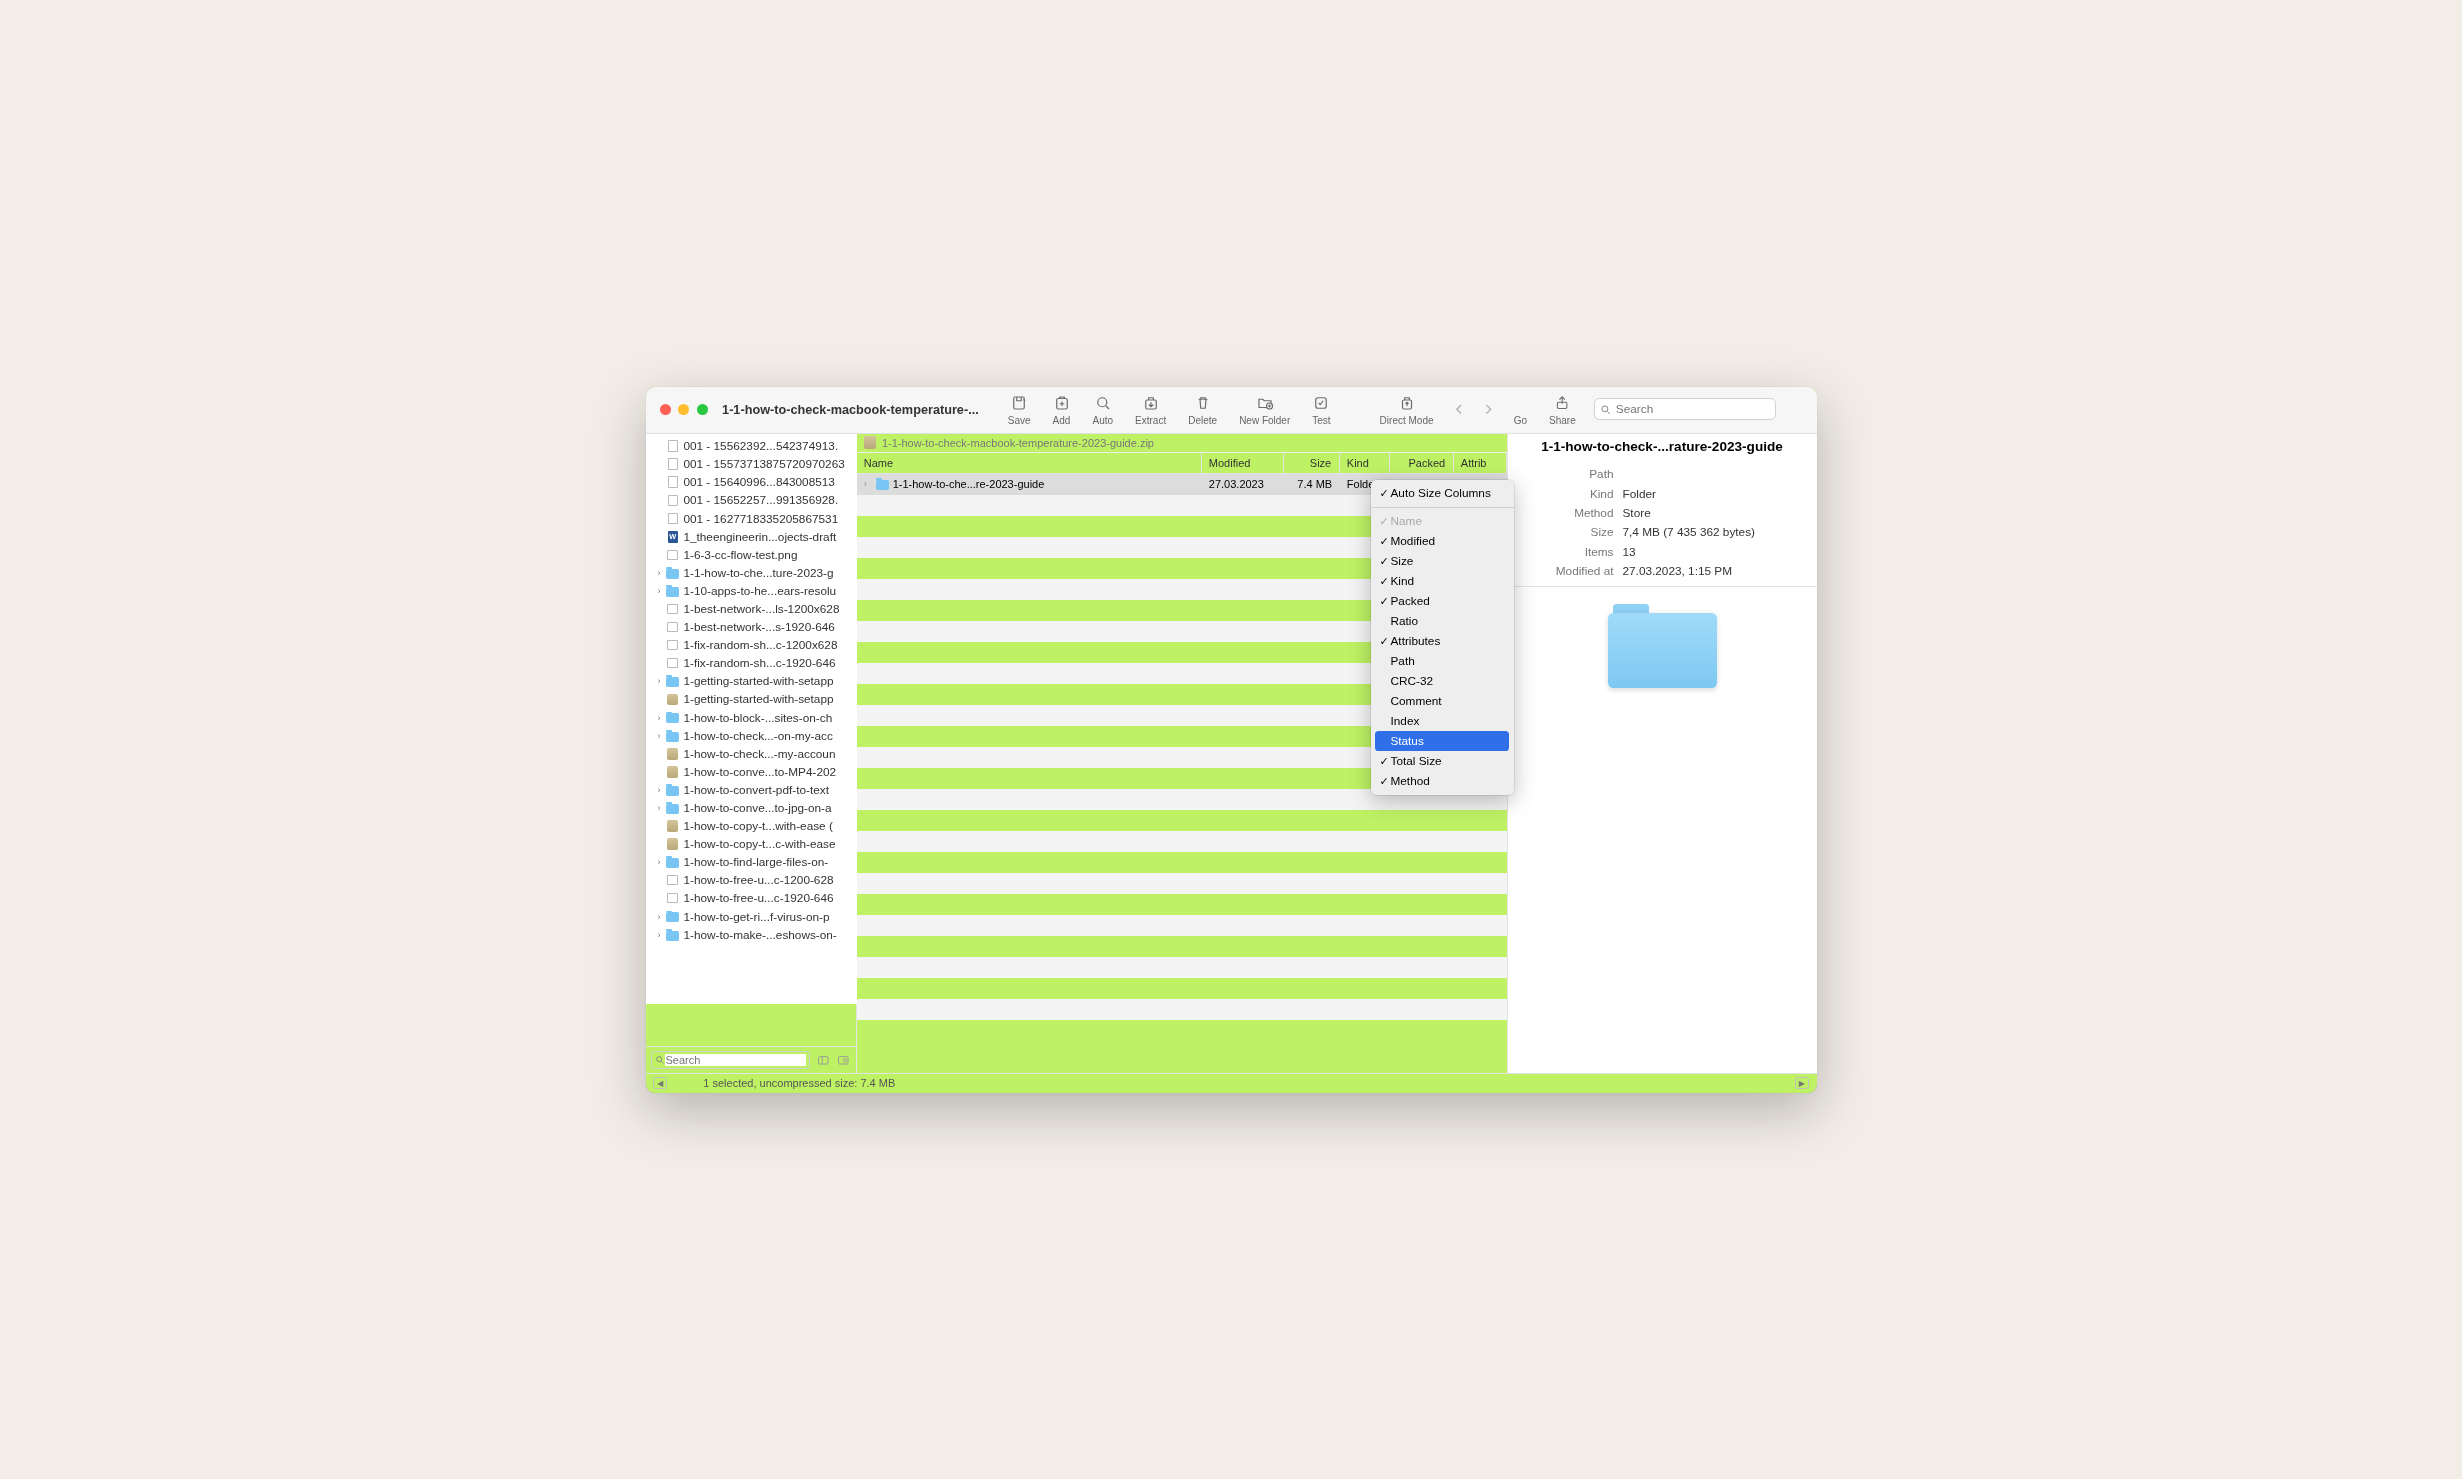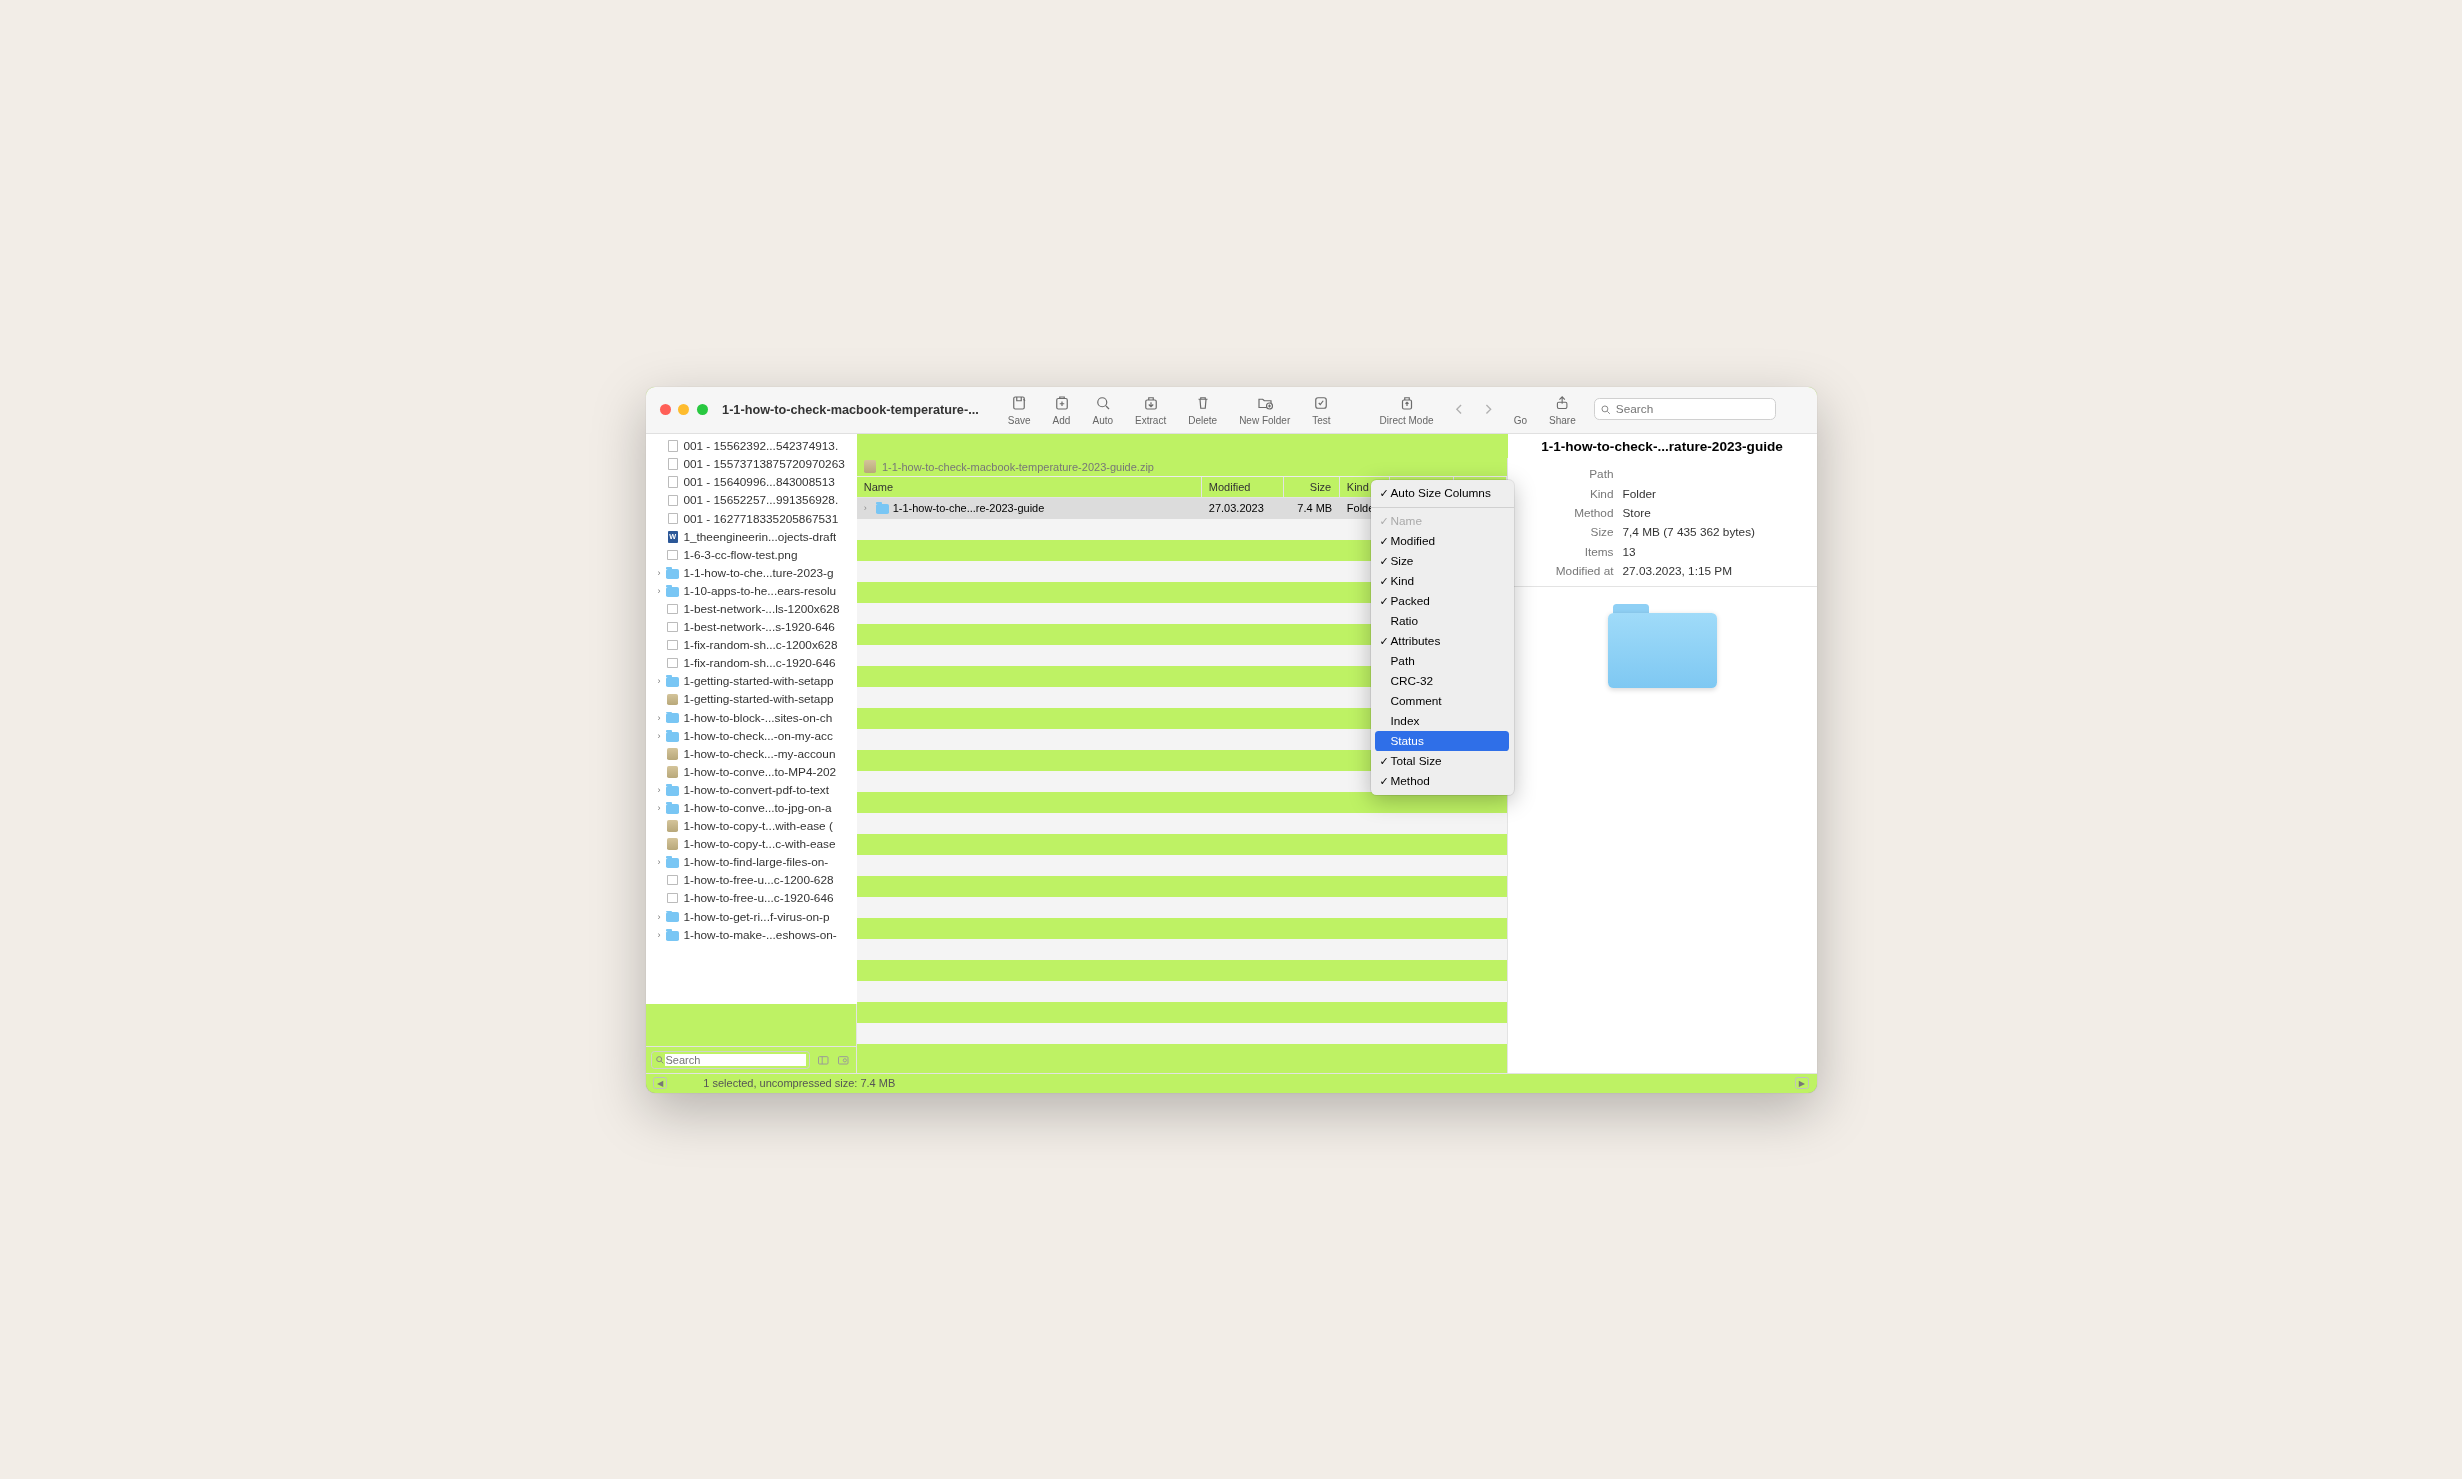--- a/index.html
+++ b/index.html
@@ -30,21 +30,21 @@
 .foldericon::before { content: ''; position: absolute; top: -1.8px; left: 0; width: 5.4px; height: 1.8px; background: #79c6f4; border-radius: 0.9px 0.9px 0 0; }
 .imgicon { background: #fff; border: 0.9px solid #bbb; width: 11.8px; height: 10px; border-radius: 0.9px; position: relative; }
 .docicon { background: #fff; border: 0.9px solid #bbb; width: 10px; height: 11.8px; border-radius: 0.9px; }
 .zipicon { width: 11.8px; height: 11.8px; border-radius: 1.8px; background: linear-gradient(#d4c49a, #b8a87a); }
 .wordicon { width: 10px; height: 11.8px; background: #2b5797; border-radius: 0.9px; position: relative; }
 .wordicon::after { content: 'W'; color: #fff; font-size: 7.3px; font-weight: bold; position: absolute; top: 0.9px; left: 1.8px; }
 .sbfooter { border-top: 0.9px solid #e3e3e3; padding: 3.6px 5.4px; display: flex; align-items: center; gap: 5.4px; }
 .sbfooter .sbsearch { flex: 1; display: flex; align-items: center; border: 0.9px solid #d0d0d0; border-radius: 3.6px; padding: 0.9px 3.6px; height: 18px; }
 .sbfooter input { border: none; outline: none; font-size: 11px; width: 100%; }
 .sbfooter .ficon2 { color: #888; }
-.center { flex: 1; display: flex; flex-direction: column; border-right: 0.9px solid #e3e3e3; overflow: hidden; margin-top: 24px; }
+.center { flex: 1; display: flex; flex-direction: column; border-right: 0.9px solid #e3e3e3; overflow: hidden; }
 .breadcrumb { display: flex; align-items: center; padding: 2.7px 7.3px; font-size: 11px; color: #777; border-bottom: 0.9px solid #ececec; gap: 5.4px; }
 .colheaders { display: flex; border-bottom: 0.9px solid #e3e3e3; height: 21px; font-size: 11px; color: #333; align-items: center; }
 .colh { padding: 0 7.3px; border-right: 0.9px solid #e3e3e3; height: 100%; display: flex; align-items: center; }
 .colh.name { flex: 1; }
 .colh.mod { width: 82px; }
 .colh.size { width: 56px; justify-content: flex-end; }
 .colh.kind { width: 50px; }
 .colh.packed { width: 64px; justify-content: flex-end; }
 .colh.attr { width: 53px; }
 .rows { flex: 1; overflow-y: auto; }

